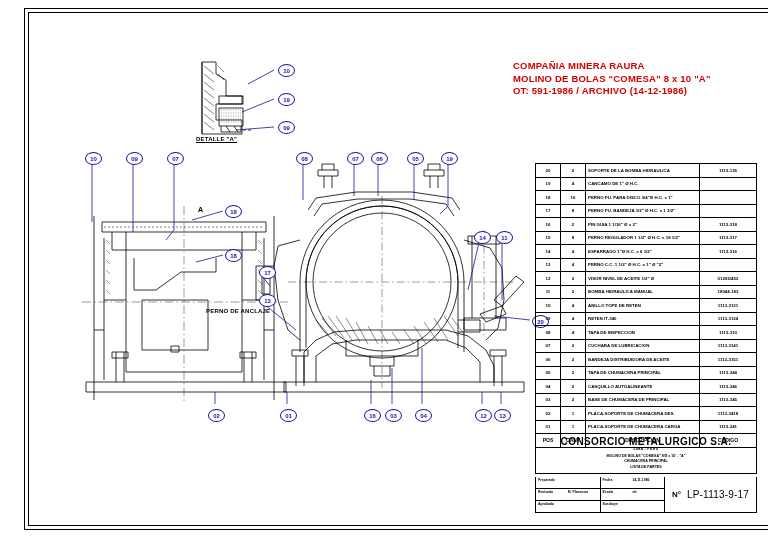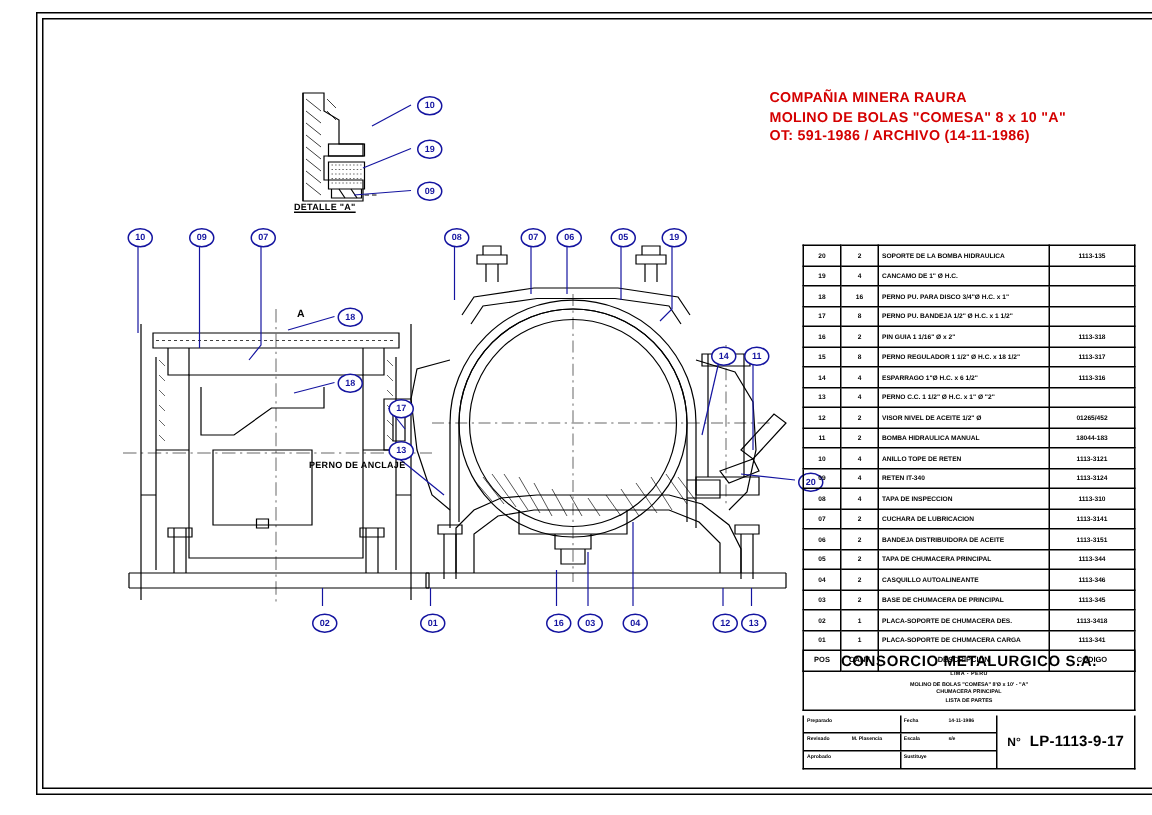--- a/index.html
+++ b/index.html
@@ -37,21 +37,21 @@
      border:1px solid #000;border-top:none;box-sizing:border-box;display:flex;}
   .tb-left{width:128px;display:flex;flex-direction:column;border-right:1px solid #000;}
   .tb-row{flex:1;display:flex;border-bottom:1px solid #000;}
   .tb-row:last-child{border-bottom:none;}
   .tb-cell{flex:1;border-right:1px solid #000;font-size:3.4px;font-weight:bold;
      padding:1px 2px;position:relative;overflow:hidden;}
   .tb-cell:last-child{border-right:none;}
   .tb-val{position:absolute;left:50%;top:1px;font-size:3.4px;font-weight:bold;}
   .tb-right{flex:1;display:flex;align-items:center;justify-content:center;gap:6px;}
   .tb-no{font-size:8px;font-weight:bold;}
-  .tb-dwg{font-size:10px;font-weight:bold;letter-spacing:.2px;}
+  .tb-dwg{font-size:10px;font-weight:normal;letter-spacing:.2px;}
 
   
   .balloon{position:absolute;width:15px;height:11px;border:1.2px solid #1414a0;
      border-radius:50%;color:#1414a0;font-size:6px;font-weight:bold;
      display:flex;align-items:center;justify-content:center;background:#fff;
      font-family:"Liberation Sans",sans-serif;}
 
   
   .dlabel{position:absolute;font-size:6px;font-weight:bold;color:#000;
      font-family:"Liberation Sans",sans-serif;letter-spacing:.2px;}
@@ -65,21 +65,21 @@
 <body>
 
 <div id="sheet">
 
   <div class="frame"></div>
   <div class="frame2"></div>
 
   <div class="redtitle">
     <div>COMPAÑIA MINERA RAURA</div>
     <div>MOLINO DE BOLAS "COMESA" 8 x 10 "A"</div>
-    <div>OT: 591-1986 / ARCHIVO (14-11-1986)</div>
+    <div>OT: 591-1986 / ARCHIVO (14-12-1986)</div>
   </div>
 
   <svg width="768" height="543">
     <g class="ln" stroke-width="0.8">
 
       <path d="M186 62 L200 62 L200 74 L210 80 L210 96 L226 96 L226 104 L200 104
                L200 120 L226 120 L226 134 L186 134 Z"></path>
       <path d="M186 62 L186 134"></path>
       <g stroke-width="0.5">
         <path d="M188 66 L198 74 M188 74 L198 82 M188 82 L198 90 M188 90 L198 98

